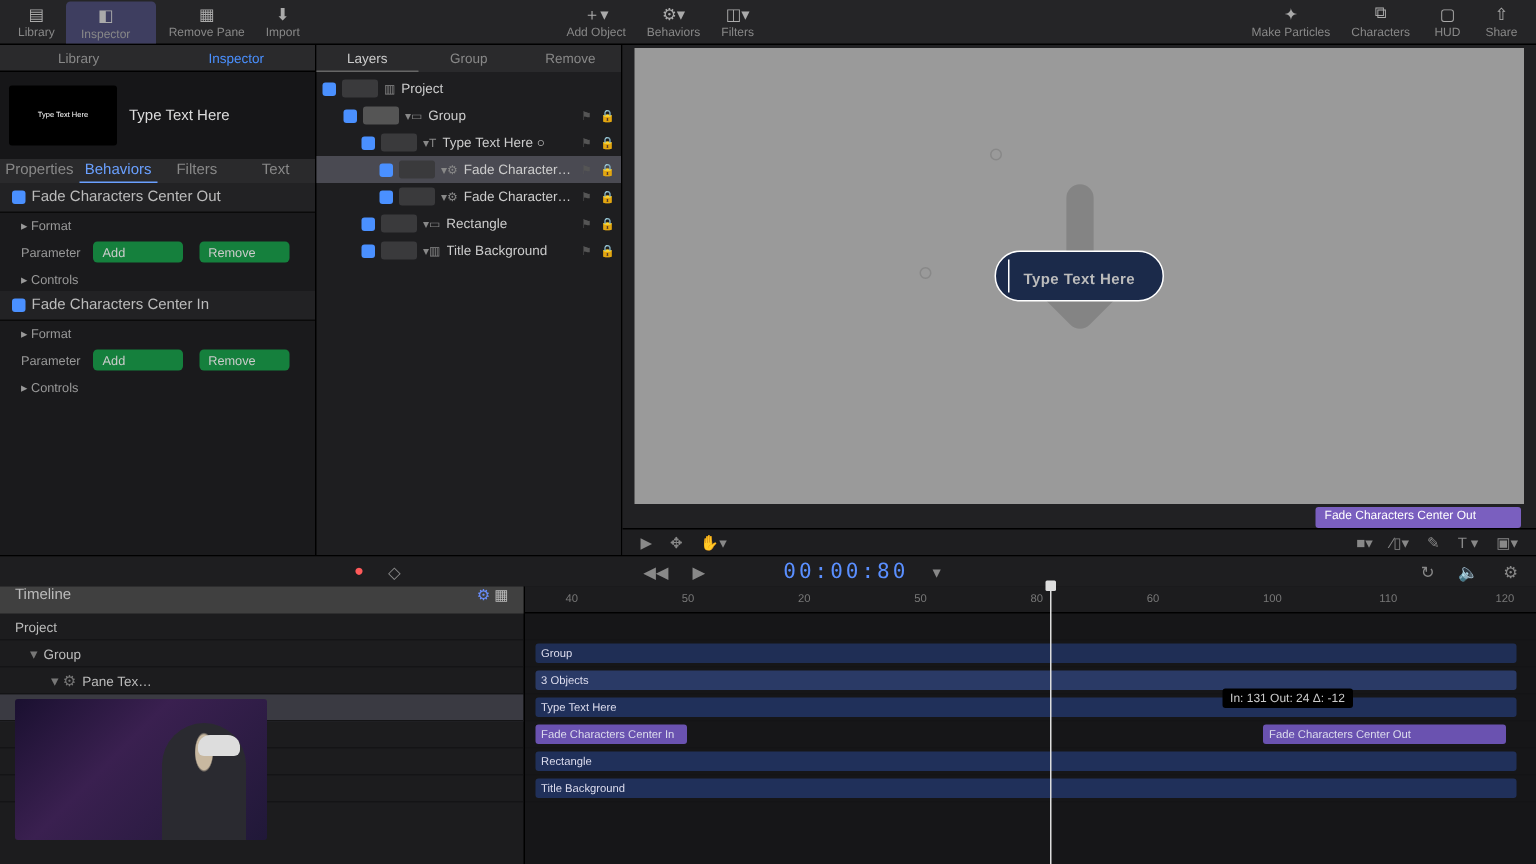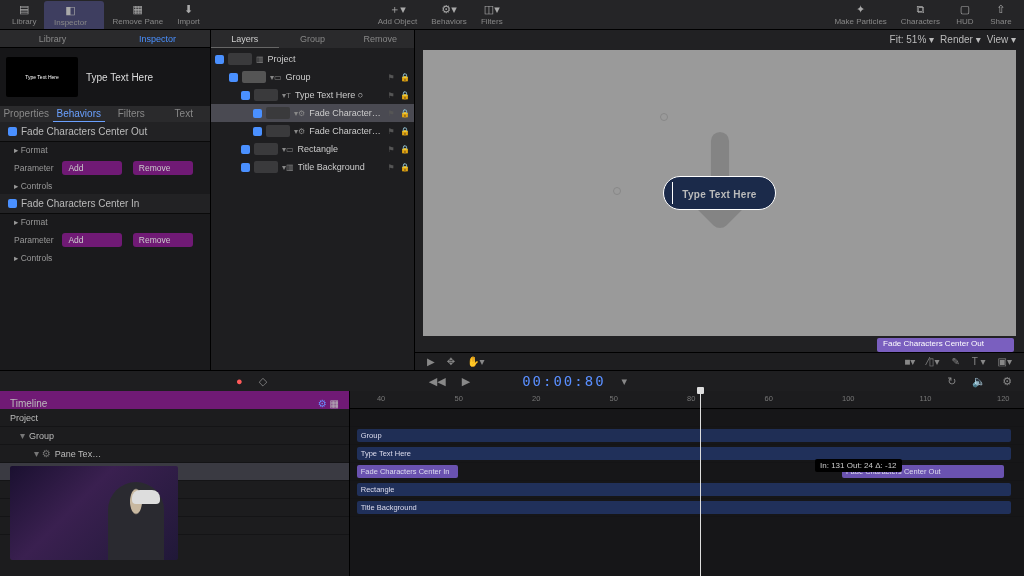--- a/index.html
+++ b/index.html
@@ -20,21 +20,21 @@
 .prev{height:58px;background:#161618;padding:6px;display:flex;align-items:center;gap:8px}
 .thmb{width:72px;height:40px;background:#000;border-radius:2px;display:flex;align-items:center;justify-content:center;font-size:5px;color:#fff}
 .prev .ttl{font-size:10px;color:#ddd;font-weight:500}
 .sub{display:flex;height:16px;background:#2a2a2c;font-size:8px}
 .sub .t{flex:1;text-align:center;line-height:16px;color:#888;cursor:pointer}
 .sub .t.a{color:#6aa0ff;border-bottom:1px solid #6aa0ff}
 .pnl{flex:1;overflow:auto;background:#1a1a1c}
 .bh{padding:4px 8px;background:#222224;border-bottom:1px solid #0a0a0a;display:flex;align-items:center;gap:4px;font-size:9px}
 .chk{width:9px;height:9px;background:#4a90ff;border-radius:2px;display:inline-block}
 .row{padding:3px 14px;font-size:8.5px;color:#999;display:flex;align-items:center;gap:4px}
-.sel{appearance:none;background:#701a75;border:none;color:#ccc;font-size:8.5px;padding:2px 14px 2px 6px;border-radius:3px;min-width:60px}
+.sel{appearance:none;background:#15803d;border:none;color:#ccc;font-size:8.5px;padding:2px 14px 2px 6px;border-radius:3px;min-width:60px}
 .mid{width:205px;background:#1e1e20;border-left:1px solid #000;border-right:1px solid #000}
 .ltabs{display:flex;height:18px;background:#2a2a2c}
 .ltabs .t{flex:1;text-align:center;line-height:18px;font-size:9px;color:#888;cursor:pointer}
 .ltabs .t.a{color:#ccc;border-bottom:1px solid #666}
 .layers{padding:2px 0}
 .lrow{display:flex;align-items:center;height:18px;padding:0 4px;gap:4px}
 .lrow.sel2{background:#4a4a52}
 .lrow .c{width:9px;height:9px;background:#4a90ff;border-radius:2px}
 .lrow .tn{width:24px;height:12px;background:#3a3a3c;border-radius:2px}
 .lrow .tn.d{background:#555}
@@ -55,21 +55,21 @@
 .tbb .sp{flex:1}
 .tbb .it{font-size:10px;color:#888;cursor:pointer}
 .behbar{height:14px;display:flex;justify-content:flex-end;padding:0 10px}
 .behbar .b{background:#7a5fbf;color:#fff;font-size:8px;padding:1px 30px 1px 6px;border-radius:2px}
 .lower{height:230px;display:flex;flex-direction:column;border-top:1px solid #000;background:#18181a}
 .tc{height:20px;display:flex;align-items:center;padding:0 12px;gap:16px;background:#1e1e20}
 .tc .bt{font-size:11px;color:#888;cursor:pointer}
 .tc .tcode{font-family:monospace;font-size:14px;color:#5a8fff;letter-spacing:2px}
 .tmsplit{flex:1;display:flex}
 .tl-l{width:350px;background:#1c1c1e;border-right:1px solid #000;display:flex;flex-direction:column}
-.tl-hd{height:18px;display:flex;align-items:flex-end;justify-content:space-between;padding:0 10px;font-size:9px;color:#999;background:#701a75}
+.tl-hd{height:18px;display:flex;align-items:flex-start;justify-content:space-between;padding:0 10px;font-size:9px;color:#999;background:#404040}
 .tl-rows{flex:1;overflow:auto}
 .trow{display:flex;align-items:center;height:18px;padding:0 6px;gap:4px;border-bottom:1px solid #141416}
 .trow .nm{font-size:9px;color:#bbb}
 .trow.i1{padding-left:20px}
 .trow.i2{padding-left:34px}
 .trow.i3{padding-left:48px}
 .trow.sel3{background:#3a3a42}
 .tl-r{flex:1;position:relative;background:#161618}
 .ruler{height:18px;background:#1c1c1e;position:relative;border-bottom:1px solid #000}
 .ruler .tk{position:absolute;top:3px;font-size:7.5px;color:#777}
@@ -236,25 +236,20 @@
           <span class="tn "></span>
           <span style="font-size:8px;color:#888">▾▥</span>
           <span class="nm">Title Background</span>
           <span class="fl">⚑</span>
           <span class="fl">🔒</span>
         </div>
       </div>
   </div>
 
   <div class="canv">
-    <div class="cvtop">
-      <span>Fit: 51% ▾</span>
-      <span>Render ▾</span>
-      <span>View ▾</span>
-    </div>
     <div class="vp">
       <div class="hnd" style="left:40%;top:22%"></div>
       <div class="hnd" style="left:32%;top:48%"></div>
       <div class="arrow">
         <svg viewBox="0 0 100 100">
             <path d="M50 10 L50 60 M25 45 L50 70 L75 45" stroke="#555" stroke-width="14" fill="none" stroke-linecap="round" stroke-linejoin="round"></path>
           </svg>
       </div>
       <div class="pill">
         <span class="curs"></span>
@@ -342,20 +337,23 @@
           <span class="tk" style="left:73%">100</span>
           <span class="tk" style="left:84.5%">110</span>
           <span class="tk" style="left:96%">120</span>
         </div>
       <div class="tracks" id="trk">
           <div class="trk"></div>
           <div class="trk">
             <div class="clip grp" style="left:1%;right:2%">Group</div>
           </div>
           <div class="trk">
+            <div class="clip blue" style="left:1%;right:2%">3 Objects</div>
+          </div>
+          <div class="trk">
             <div class="clip dblue" style="left:1%;right:2%">Type Text Here</div>
           </div>
           <div class="trk">
             <div class="clip purp" style="left:1%;width:15%">Fade Characters Center In</div>
             <div class="clip purp" style="left:73%;width:24%">Fade Characters Center Out</div>
           </div>
           <div class="trk">
             <div class="clip dblue" style="left:1%;right:2%">Rectangle</div>
           </div>
           <div class="trk">

